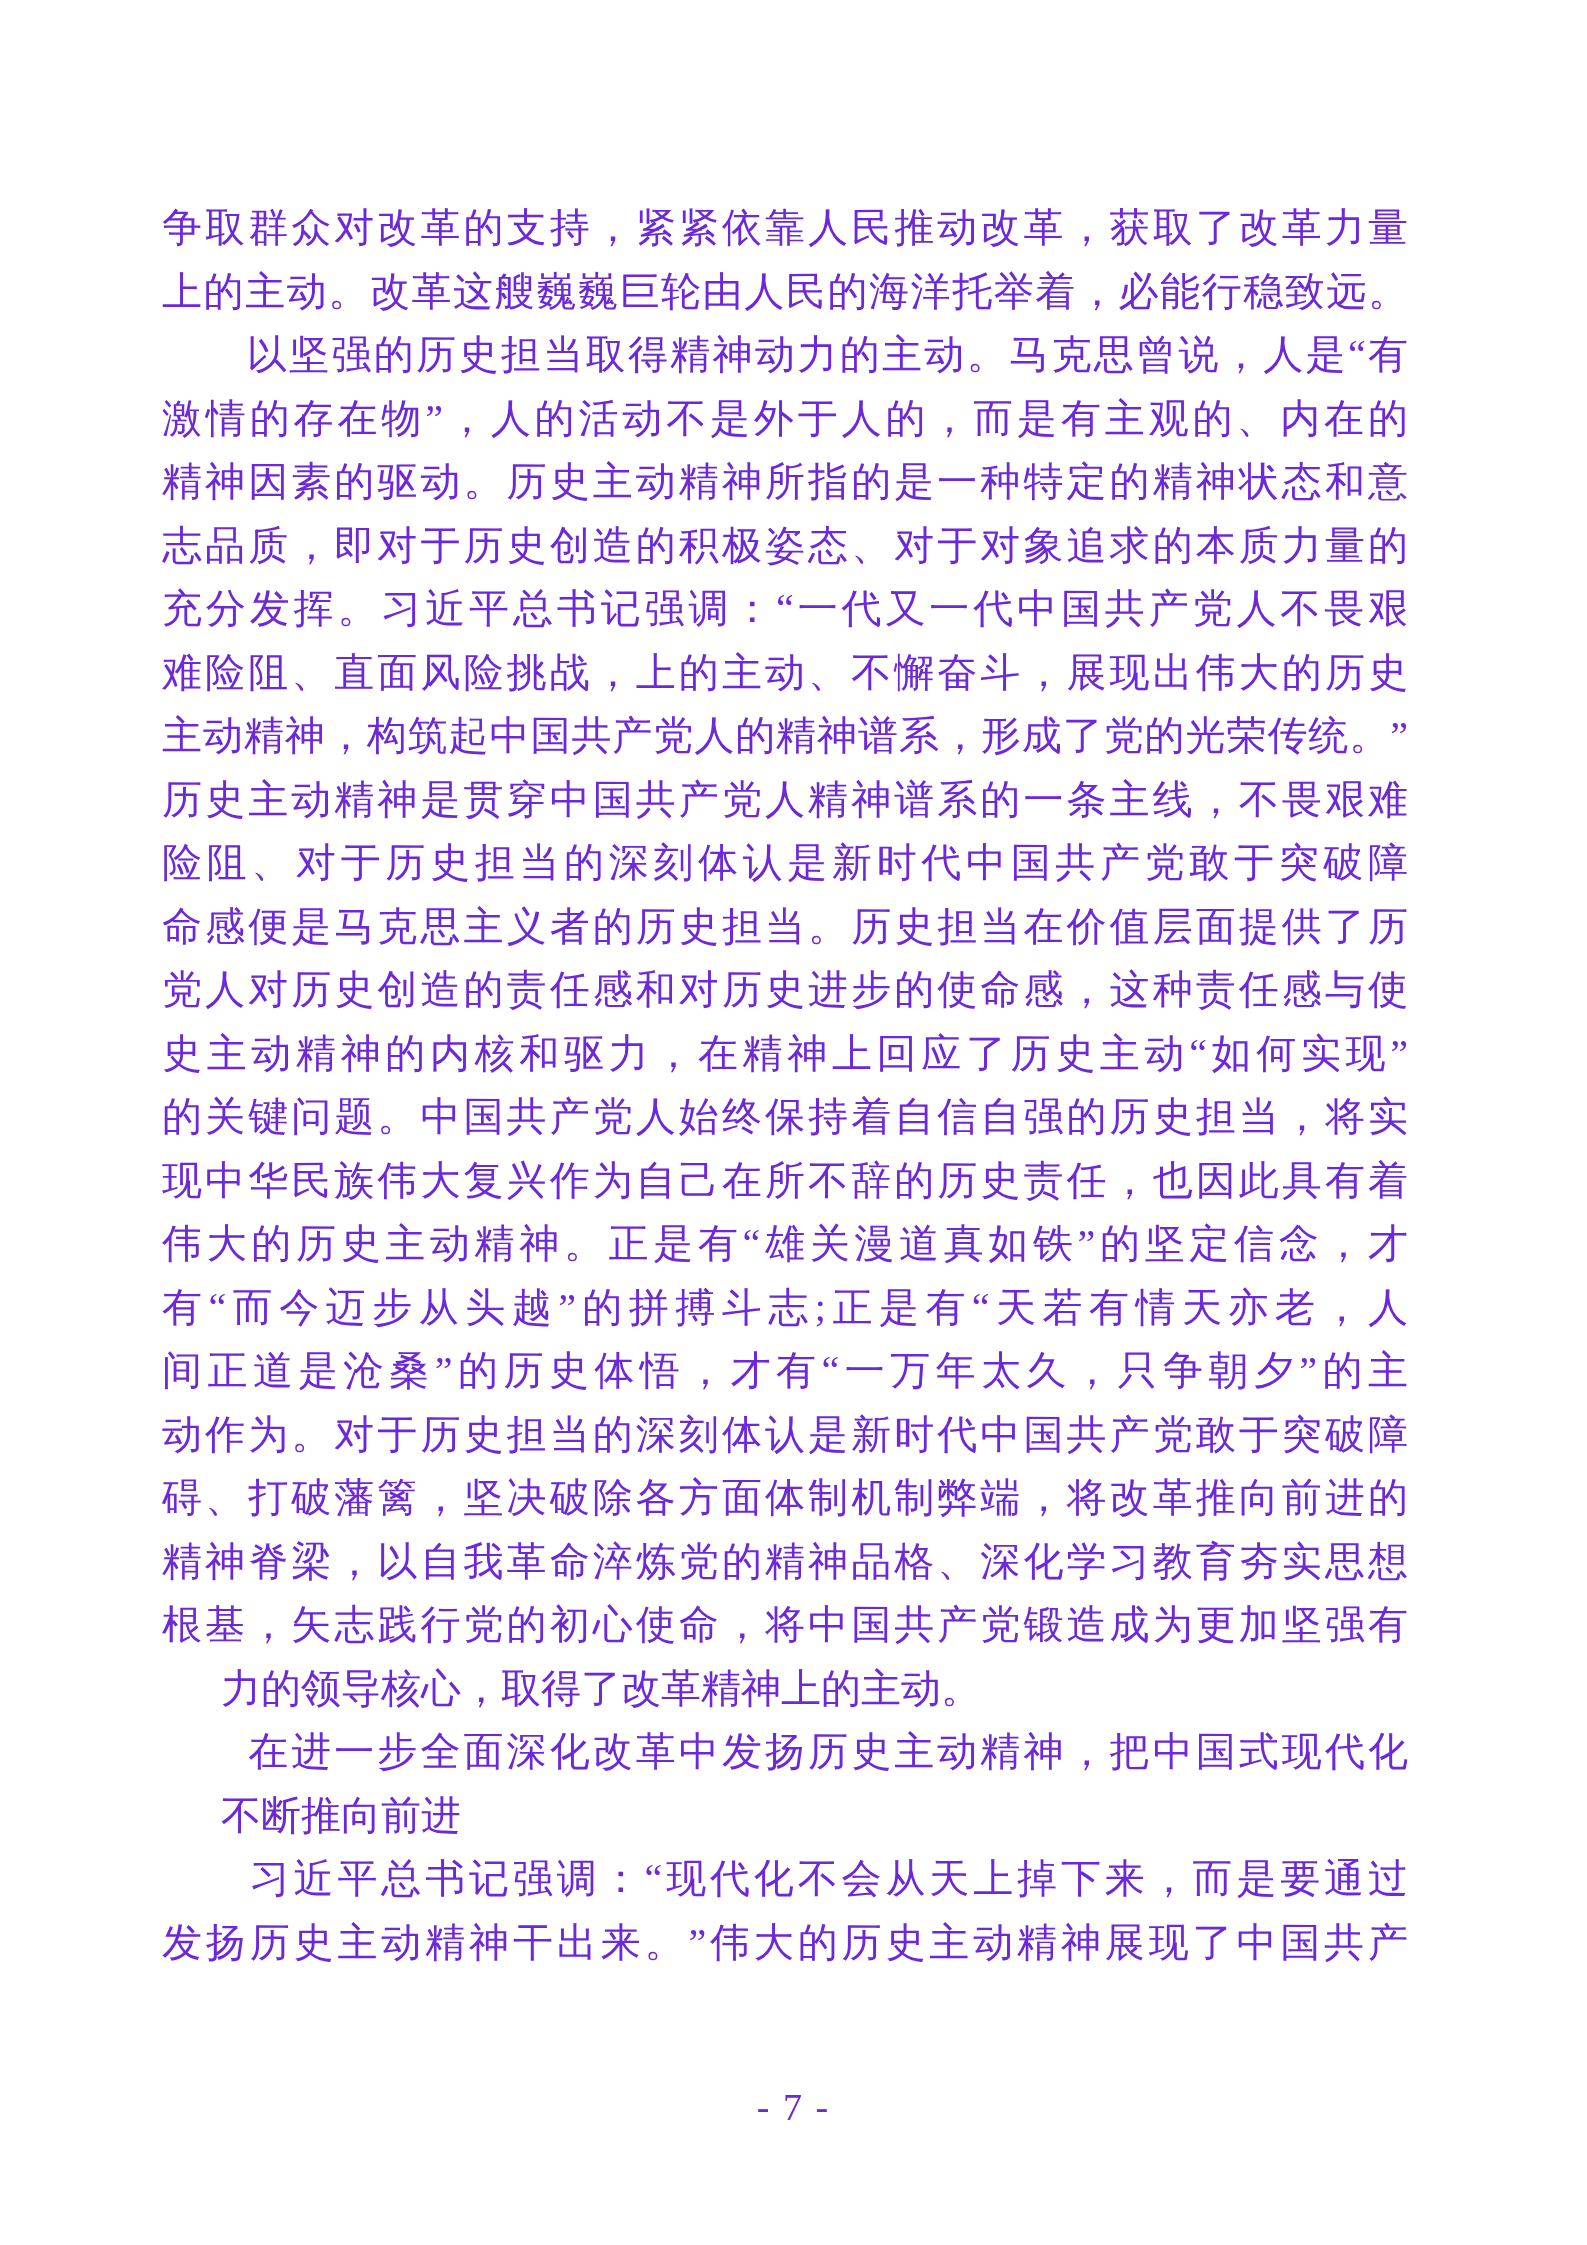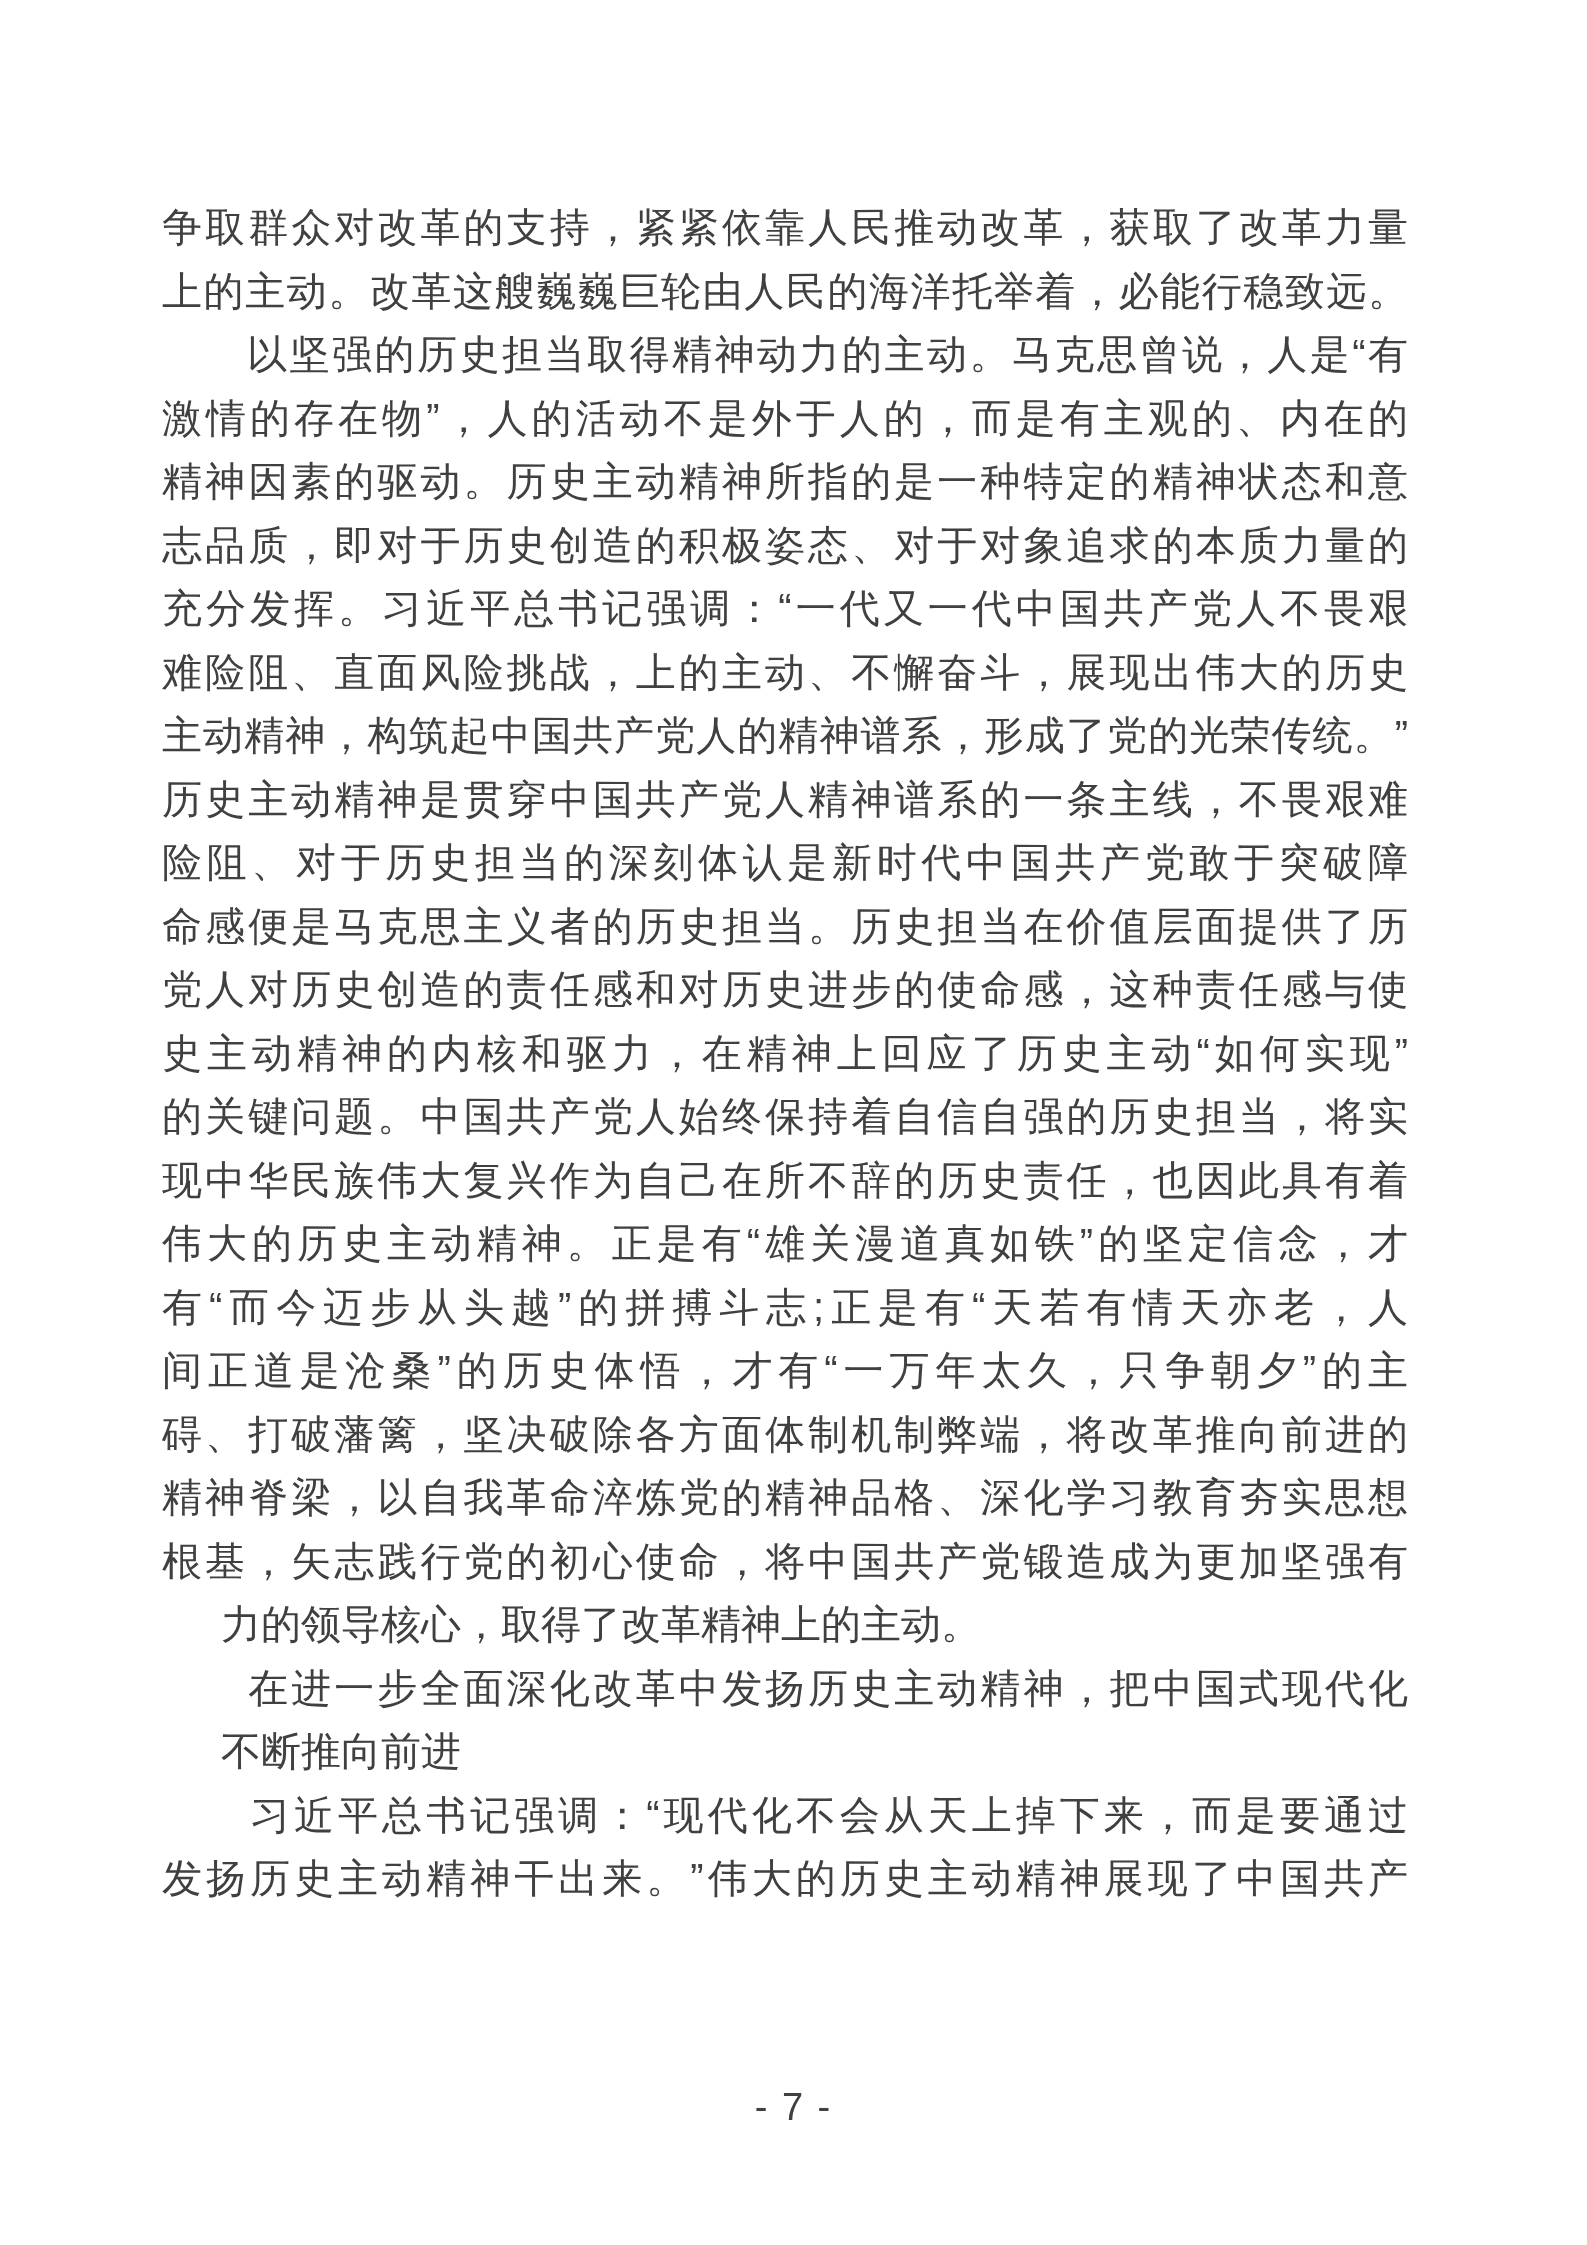--- a/index.html
+++ b/index.html
@@ -7,22 +7,22 @@
     padding: 0;
     background: #e8e8e8;
   }
   .page {
     position: relative;
     width: 1587px;
     height: 2245px;
     margin: 0 auto;
     background: #ffffff;
     overflow: hidden;
-    font-family: Liberation Sans, sans-serif;
-    color: #404040;
+    font-family: Liberation Serif, serif;
+    color: #6d28d9;
   }
   .body-text {
     position: absolute;
     left: 162px;
     top: 196px;
     width: 1246px;
   }
   .line {
     height: 63.5px;
     line-height: 63.5px;
@@ -66,20 +66,21 @@
     <div class="line">历史主动精神是贯穿中国共产党人精神谱系的一条主线，不畏艰难</div>
     <div class="line">险阻、对于历史担当的深刻体认是新时代中国共产党敢于突破障</div>
     <div class="line">命感便是马克思主义者的历史担当。历史担当在价值层面提供了历</div>
     <div class="line">党人对历史创造的责任感和对历史进步的使命感，这种责任感与使</div>
     <div class="line">史主动精神的内核和驱力，在精神上回应了历史主动“如何实现”</div>
     <div class="line">的关键问题。中国共产党人始终保持着自信自强的历史担当，将实</div>
     <div class="line">现中华民族伟大复兴作为自己在所不辞的历史责任，也因此具有着</div>
     <div class="line">伟大的历史主动精神。正是有“雄关漫道真如铁”的坚定信念，才</div>
     <div class="line">有“而今迈步从头越”的拼搏斗志;正是有“天若有情天亦老，人</div>
     <div class="line">间正道是沧桑”的历史体悟，才有“一万年太久，只争朝夕”的主</div>
+    <div class="line">动作为。对于历史担当的深刻体认是新时代中国共产党敢于突破障</div>
     <div class="line">碍、打破藩篱，坚决破除各方面体制机制弊端，将改革推向前进的</div>
     <div class="line">精神脊梁，以自我革命淬炼党的精神品格、深化学习教育夯实思想</div>
     <div class="line">根基，矢志践行党的初心使命，将中国共产党锻造成为更加坚强有</div>
     <div class="line short">力的领导核心，取得了改革精神上的主动。</div>
     <div class="line">　　在进一步全面深化改革中发扬历史主动精神，把中国式现代化</div>
     <div class="line short">不断推向前进</div>
     <div class="line">　　习近平总书记强调：“现代化不会从天上掉下来，而是要通过</div>
     <div class="line">发扬历史主动精神干出来。”伟大的历史主动精神展现了中国共产</div>
   </div>
   <div class="footer">- 7 -</div>

